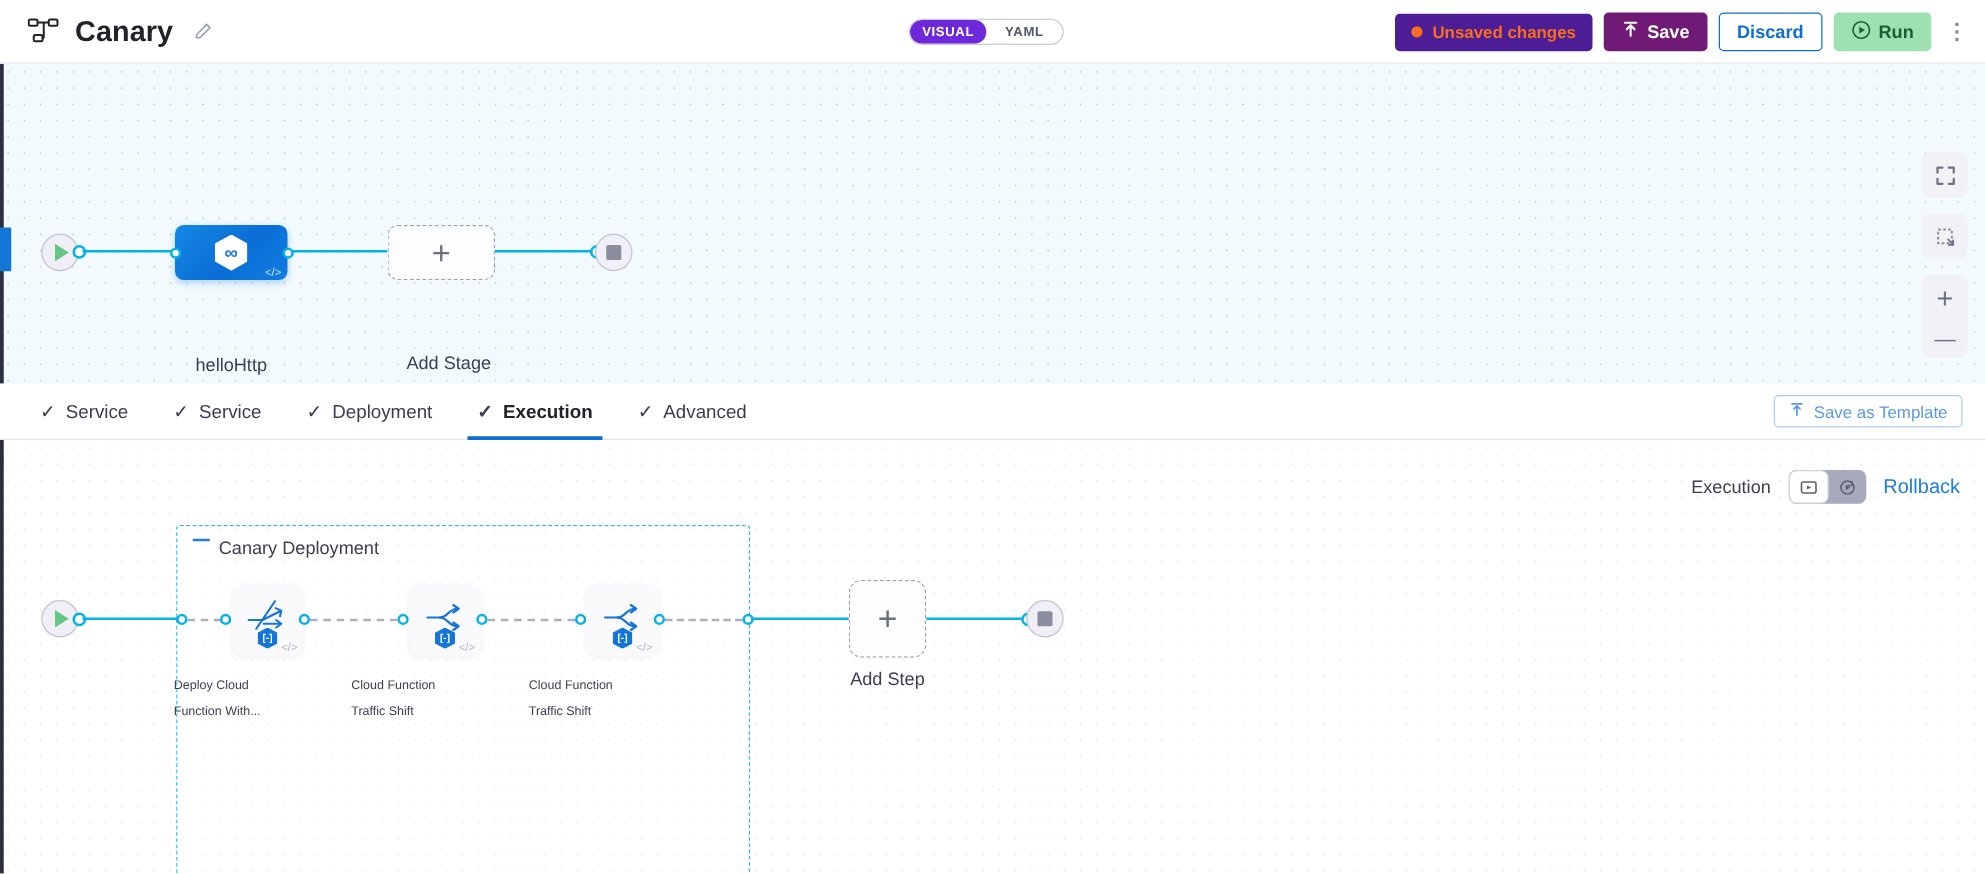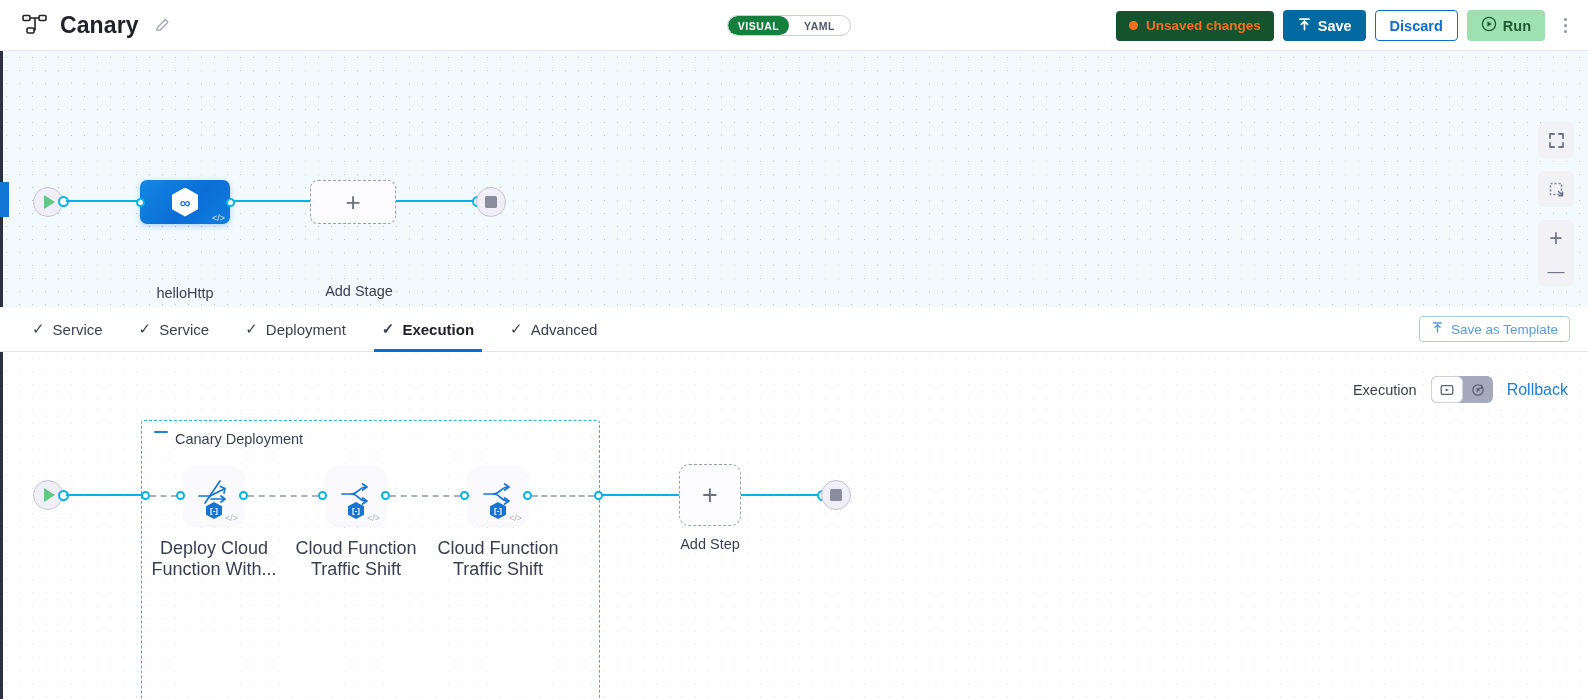--- a/index.html
+++ b/index.html
@@ -28,38 +28,38 @@
     position: absolute; left: 727px; top: 15px;
     width: 124px; height: 21px;
     border-radius: 11px; border: 1px solid #c9ccd9;
     background: #ffffff; display: flex; overflow: hidden;
   }
   .seg {
     flex: 1; display: flex; align-items: center; justify-content: center;
     font-size: 10.5px; font-weight: bold; letter-spacing: .5px;
     cursor: pointer; color: #53566b;
   }
-  .seg.active { background: #15803d; color: #ffffff; border-radius: 11px; }
+  .seg.active { background: #6d28d9; color: #ffffff; border-radius: 11px; }
 
   .header-right {
     position: absolute; right: 12px; top: 0; height: 51px;
     display: flex; align-items: center; gap: 9px;
   }
   .unsaved {
-    height: 30px; padding: 0 13px; border-radius: 4px; background: #14532d;
+    height: 30px; padding: 0 13px; border-radius: 4px; background: #4c1d95;
     display: flex; align-items: center; gap: 8px;
     color: #f96e1c; font-size: 13.5px; font-weight: bold;
   }
   .dot-orange { width: 9px; height: 9px; border-radius: 50%; background: #f96e1c; }
   .btn {
     height: 31px; border-radius: 4px; display: flex; align-items: center;
     justify-content: center; gap: 6px; font-size: 14.5px; font-weight: bold;
     cursor: pointer; padding: 0 14px;
   }
-  .btn-save { background: #0369a1; color: #fff; }
+  .btn-save { background: #701a75; color: #fff; }
   .btn-discard { background: #fff; color: #0d6ed2; border: 1px solid #0d6ed2; }
   .btn-run { background: #9ee0af; color: #1d5c34; }
   .kebab {
     width: 22px; height: 31px; display: flex; flex-direction: column;
     align-items: center; justify-content: center; gap: 3px; cursor: pointer;
   }
   .kebab i { width: 3px; height: 3px; background: #8b8fa3; border-radius: 50%; display:block; }
 
   
   .canvas-top {
@@ -208,21 +208,21 @@
     position: absolute; left: 50%; bottom: 6px; transform: translateX(-50%);
     width: 16px; height: 17px; background: #1575d6;
     clip-path: polygon(50% 0%, 100% 25%, 100% 75%, 50% 100%, 0% 75%, 0% 25%);
     display: flex; align-items: center; justify-content: center;
     color: #ffffff; font-size: 8px; font-weight: bold; line-height: 1;
   }
   .step-code {
     position: absolute; right: 5px; bottom: 2px; font-size: 9px; color: #aeb3c4;
   }
   .step-label {
-    position: absolute; text-align: center; font-size: 18px; color: #3b3e52;
+    position: absolute; text-align: left; font-size: 10px; color: #3b3e52;
     line-height: 21px; width: 150px;
   }
   .add-step-box {
     position: absolute; width: 62px; height: 62px; border-radius: 10px;
     border: 1.6px dashed #9aa0b4; background: #fdfdff;
     display: flex; align-items: center; justify-content: center;
     font-size: 27px; color: #6b7080; font-weight: 300; cursor: pointer; line-height: 1;
   }
 </style>
 </head>

